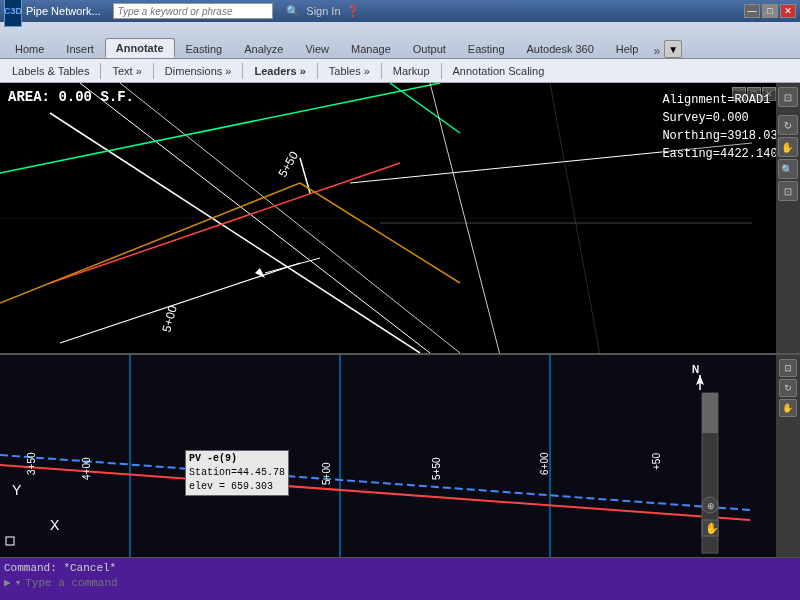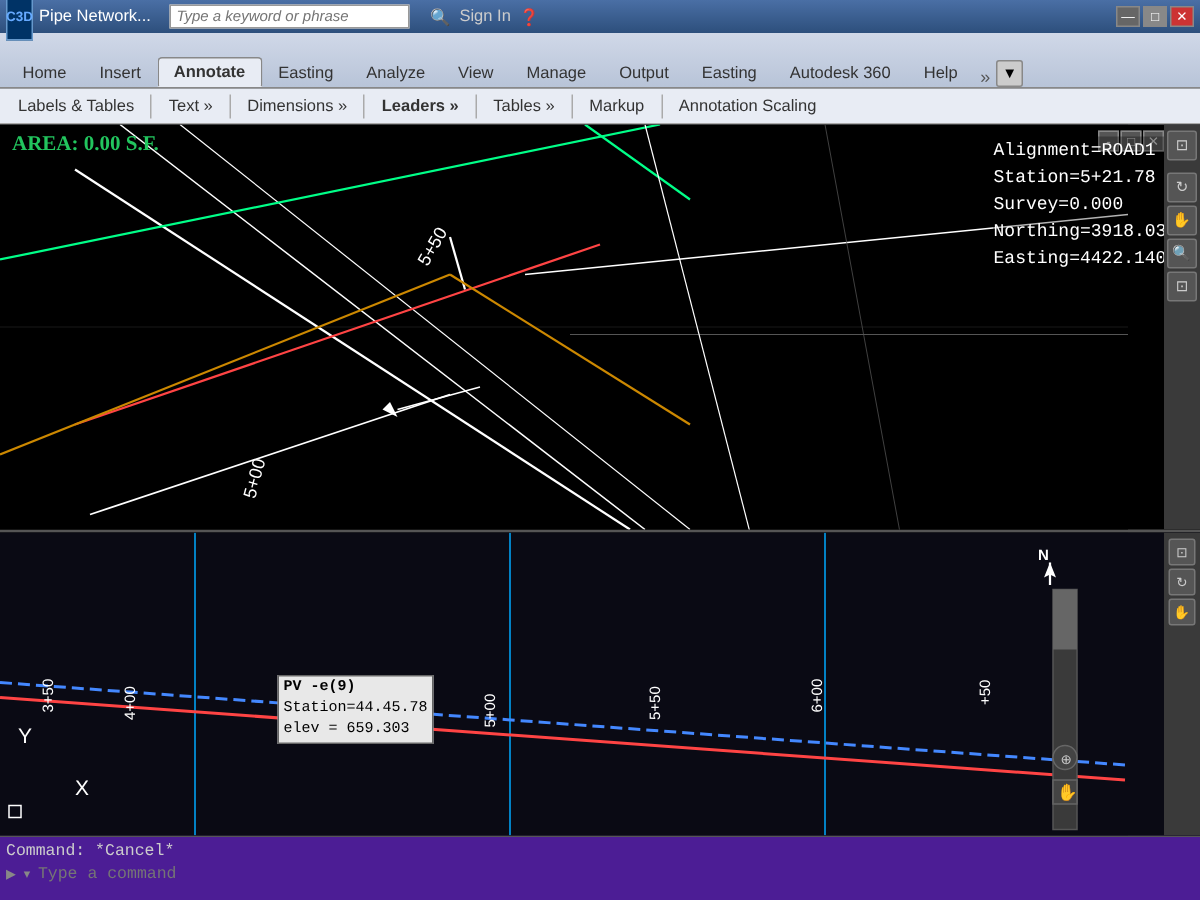--- a/index.html
+++ b/index.html
@@ -113,23 +113,23 @@
       font-size: 12px;
       font-family: 'Courier New', monospace;
       line-height: 1.5;
       background: rgba(0,0,0,0.3);
     }
 
     #area-label {
       position: absolute;
       top: 6px;
       left: 8px;
-      color: #22c55e;
+      color: #ffffff;
       font-size: 14px;
-      font-family: Liberation Serif, serif;
+      font-family: Liberation Mono, monospace;
       font-weight: bold;
     }
 
     
     #right-toolbar {
       position: absolute;
       right: 0;
       top: 0;
       width: 24px;
       height: 100%;
@@ -327,21 +327,20 @@
   <div id="area-label">AREA: 0.00 S.F.</div>
 
   <div class="vp-window-btn">
     <span>-</span>
     <span>□</span>
     <span>✕</span>
   </div>
 
   <div id="info-overlay">
     <div>Alignment=ROAD1</div>
-    <div>Station=5+21.78</div>
     <div>Survey=0.000</div>
     <div>Northing=3918.0335</div>
     <div>Easting=4422.1407</div>
   </div>
 
   <div id="right-toolbar">
     <div class="rt-btn" style="margin-bottom:6px;">⊡</div>
     <div class="rt-btn">↻</div>
     <div class="rt-btn">✋</div>
     <div class="rt-btn">🔍</div>

